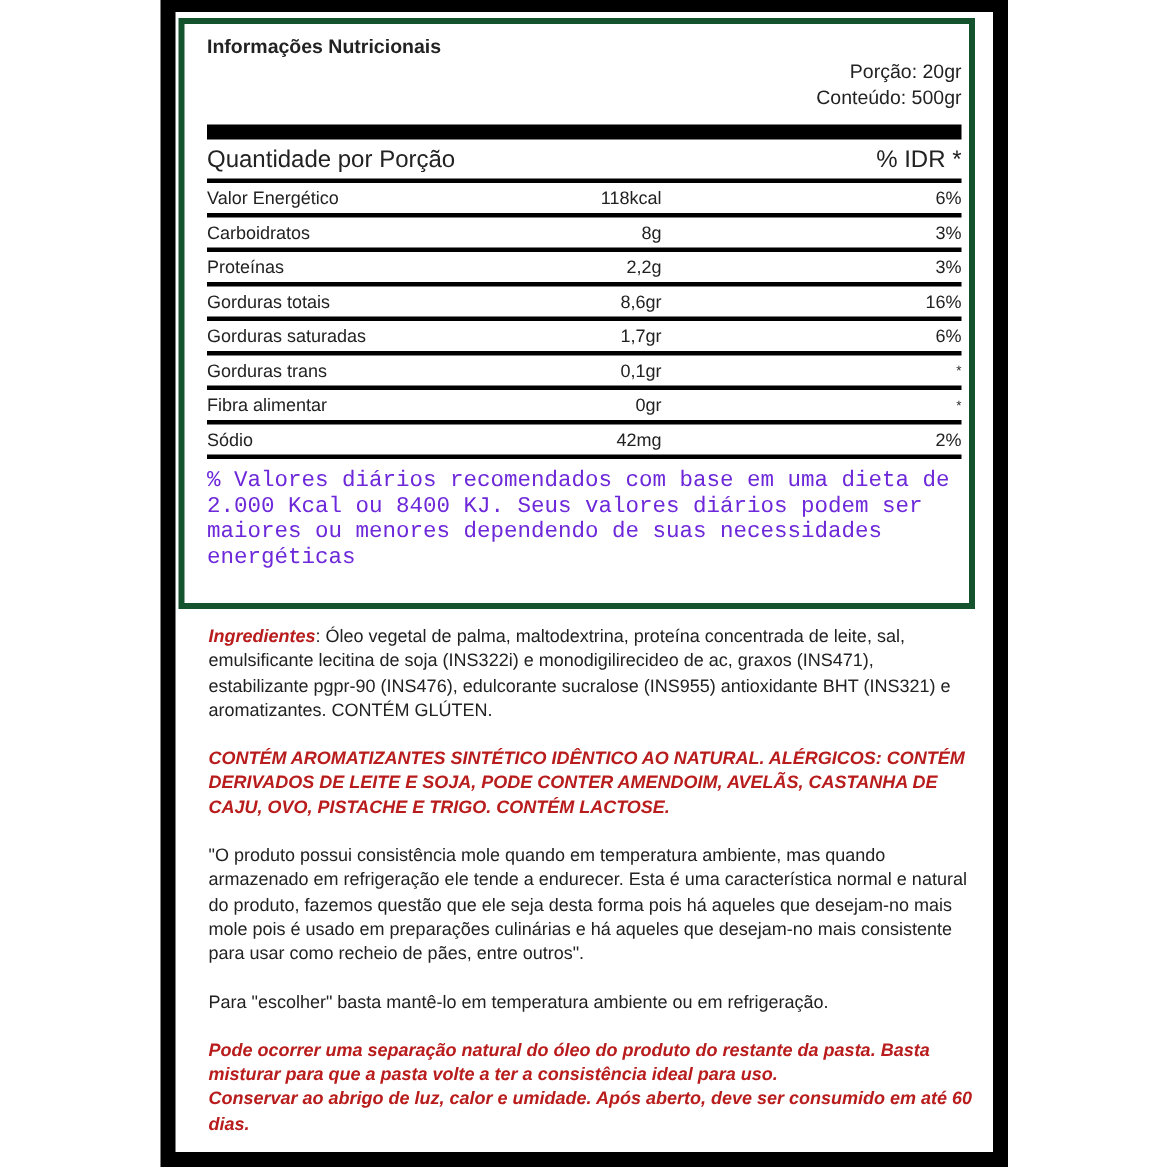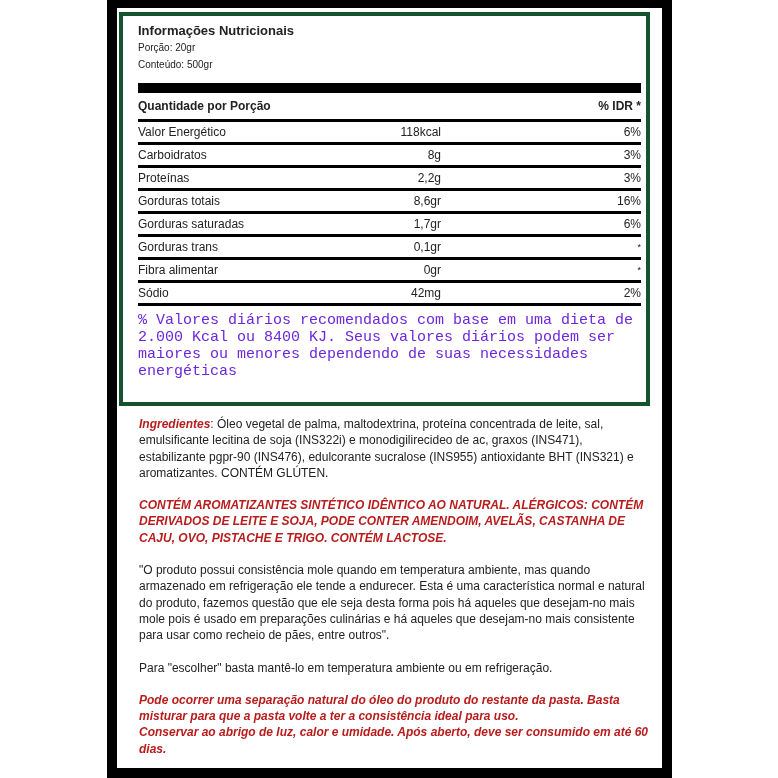--- a/index.html
+++ b/index.html
@@ -7,23 +7,23 @@
   .outer-frame {
     position: absolute; left: 107px; top: -2px; width: 545px; height: 760px;
     border: 10px solid #000; background: #fff;
   }
   .nutri-box {
     position: absolute; left: 119px; top: 12px; width: 531px; height: 394px;
     border: 4px solid #14532d; background: #fff; box-sizing: border-box;
   }
   .nutri-inner { position: absolute; left: 15px; top: 7px; width: 503px; }
   .nutri-title { font-weight: bold; font-size: 13px; color: #222; line-height: 16px; }
-  .nutri-line { font-size: 10px; color: #222; line-height: 17px; }
+  .nutri-line { font-size: 13px; color: #222; line-height: 17px; text-align: right; }
   .thick-bar { height: 10px; background: #000; margin-top: 10px; }
-  .head-row { display: flex; justify-content: space-between; font-weight: bold; font-size: 12px; padding: 7px 0 6px 0; line-height: 13px; }
+  .head-row { display: flex; justify-content: space-between; font-weight: normal; font-size: 16px; padding: 7px 0 6px 0; line-height: 13px; }
   .sep { height: 3px; background: #000; }
   .row { display: flex; align-items: center; height: 20px; font-size: 12px; line-height: 14px; }
   .row .c1 { width: 230px; }
   .row .c2 { width: 73px; text-align: right; }
   .row .c3 { flex: 1; text-align: right; }
   .row .c3.star { font-size: 9px; }
   .foot-note { font-size: 15px; line-height: 17px; margin-top: 6px; color: #6d28d9; font-family: Liberation Mono, monospace; }
   .details {
     position: absolute; left: 139px; top: 416px; width: 510px;
     font-size: 12px; line-height: 16.3px; color: #222;

